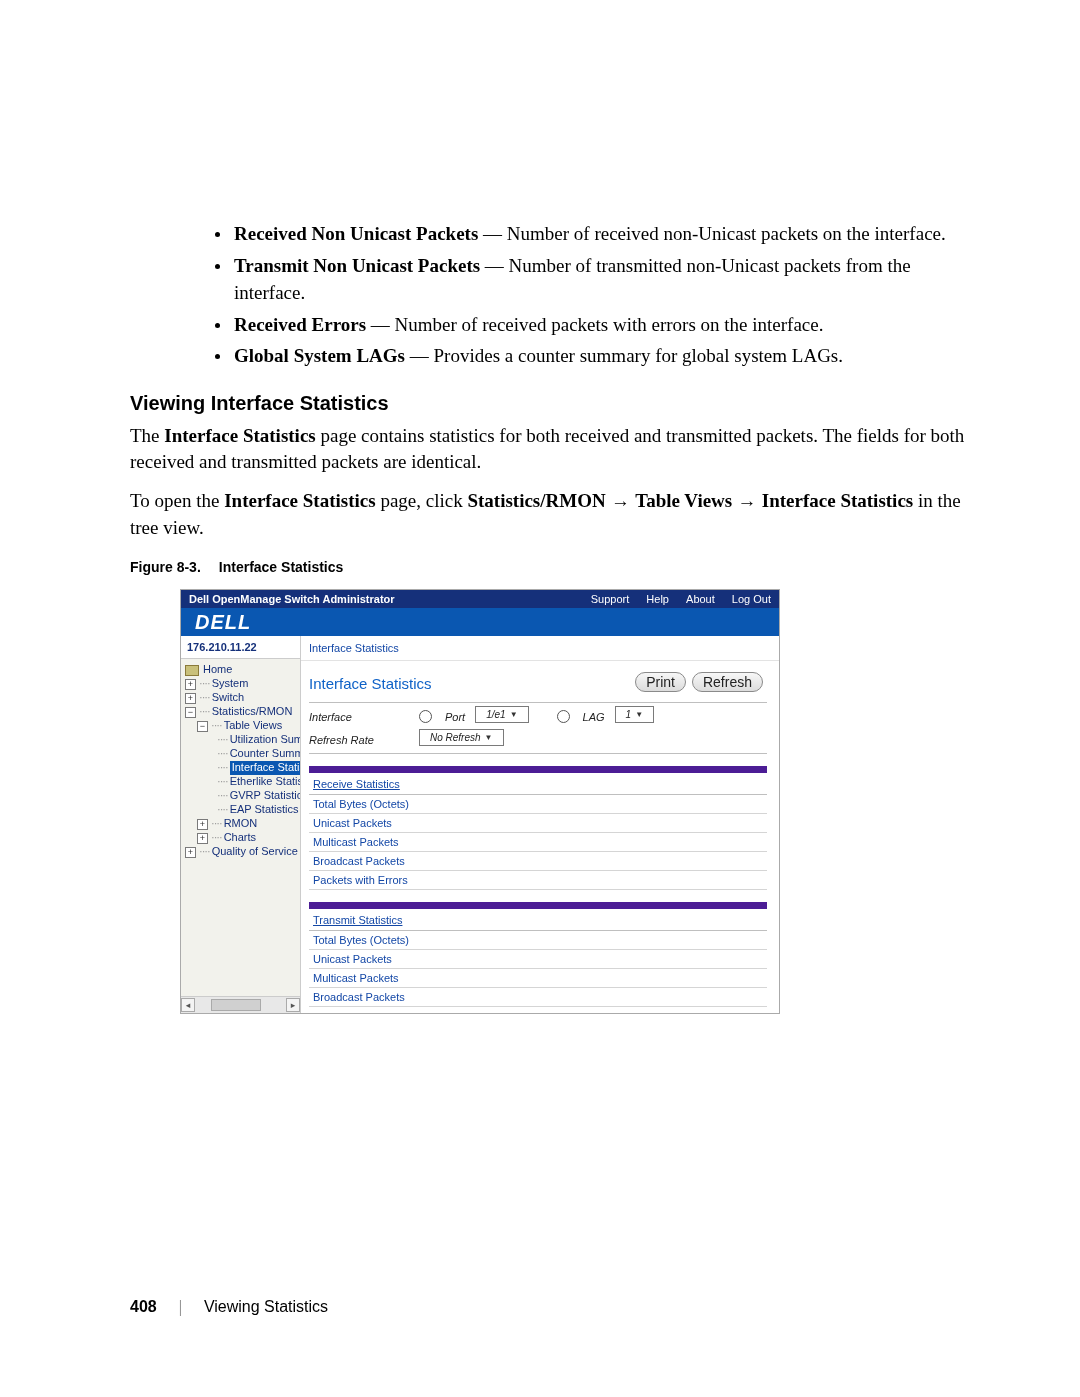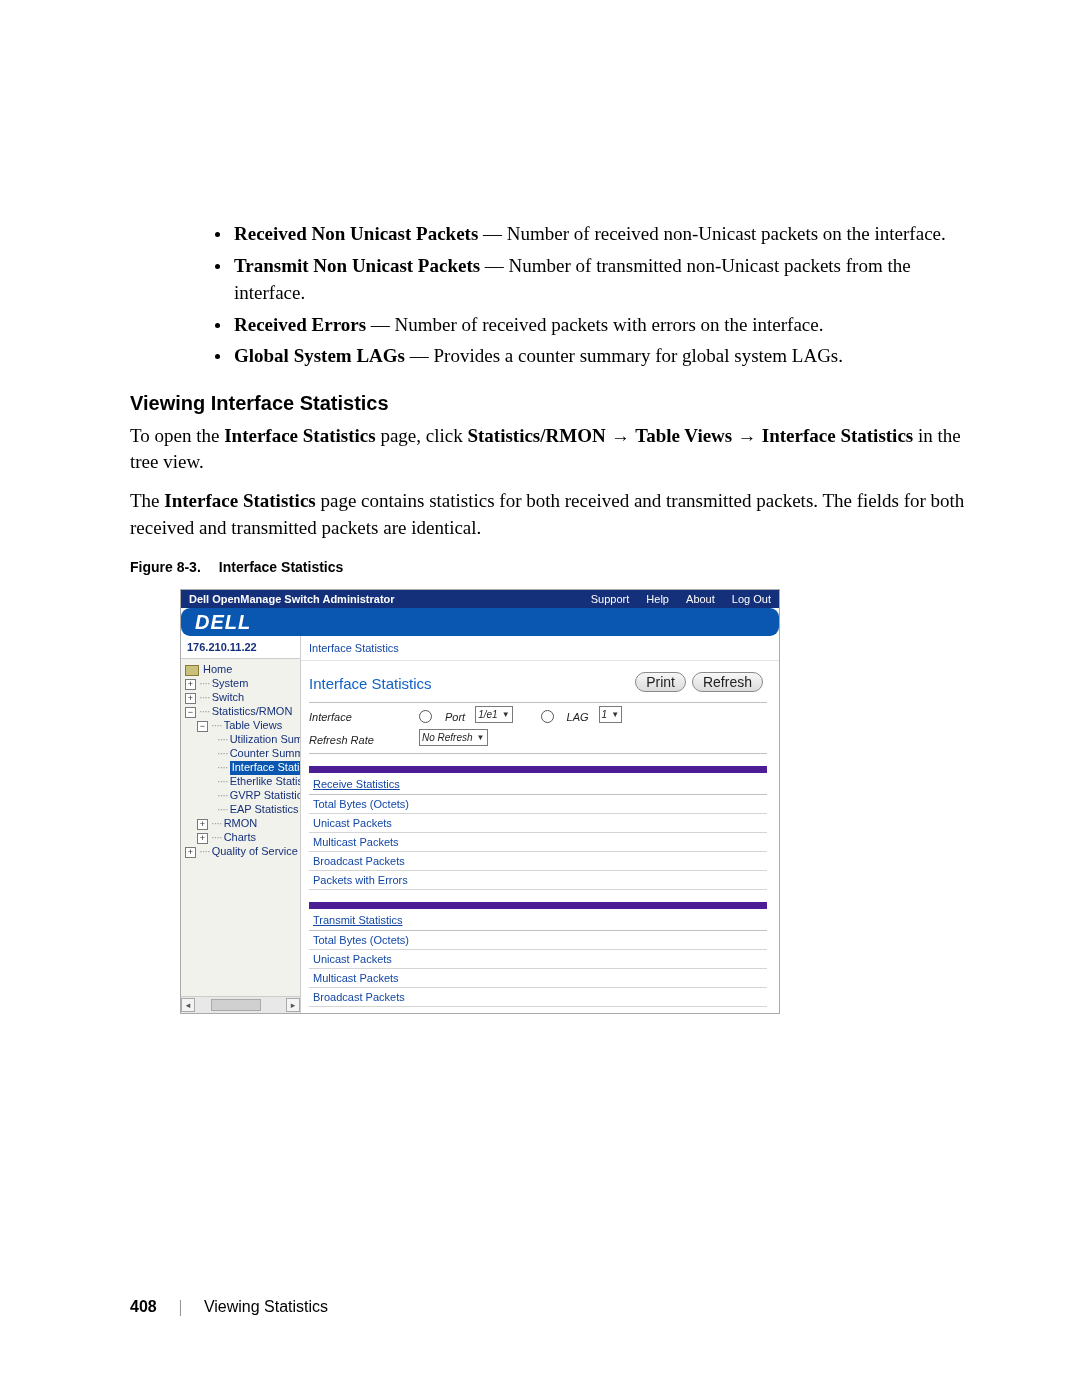--- a/index.html
+++ b/index.html
@@ -79,21 +79,20 @@
   .titlebar .right span {
     margin-left: 14px;
     font-weight: normal;
   }
   .brandbar {
     height: 28px;
     background: linear-gradient(#0a57b1,#0a57b1);
     display: flex;
     align-items: center;
     padding-left: 14px;
-    border-radius: 9px;
   }
   .brand {
     color: #fff;
     font-family: Arial, sans-serif;
     font-weight: 900;
     font-size: 20px;
     letter-spacing: 1px;
     font-style: italic;
   }
   .shot-body {
@@ -174,21 +173,21 @@
   }
   .hr { height:1px;background:#bfbfbf;margin:10px 12px 0 8px; }
 
   .formrow {
     display:flex; align-items:flex-end; gap:10px; font-size:11px; color:#222;
     padding:3px 0 3px 8px;
     font-style:italic;
   }
   .formrow .lbl { width:100px; color:#222; }
   .sel-box {
-    border:1px solid #7a7a7a;background:#fff;font-size:10px;padding:0 2px;height:15px;line-height:15px;
+    border:1px solid #7a7a7a;background:#fff;font-size:10px;padding:0 10px;height:15px;line-height:15px;
     display:inline-flex;align-items:center;
   }
   .sel-box .caret { margin-left:4px;font-size:8px;color:#333; }
   .radio {
     width:11px;height:11px;border:1px solid #555;border-radius:50%;display:inline-block;margin-right:3px;vertical-align:middle;
   }
 
   .tbl { margin:12px 12px 0 8px; border-top:7px solid #4c1d95; }
   .tbl .th {
     font-size:11px; color:#1347a6; text-decoration:underline; padding:5px 4px 4px 4px;
@@ -218,25 +217,25 @@
   <ul class="bullets">
     <li><b>Received Non Unicast Packets</b> — <span>Number of received non-Unicast packets on the interface.</span></li>
     <li><b>Transmit Non Unicast Packets</b> — <span>Number of transmitted non-Unicast packets from the interface.</span></li>
     <li><b>Received Errors</b> — <span>Number of received packets with errors on the interface.</span></li>
     <li><b>Global System LAGs</b> — <span>Provides a counter summary for global system LAGs.</span></li>
   </ul>
 
   <div class="section-h">Viewing Interface Statistics</div>
 
   <div class="para">
+    <span>The </span><b>Interface Statistics</b><span> page contains statistics for both received and transmitted packets. The fields for both received and transmitted packets are identical.</span>
+  </div>
+
+  <div class="para">
     <span>To open the </span><b>Interface Statistics</b><span> page, click </span><b>Statistics/RMON</b><span class="arrow"> → </span><b>Table Views</b><span class="arrow"> → </span><b>Interface Statistics</b><span> in the tree view.</span>
-  </div>
-
-  <div class="para">
-    <span>The </span><b>Interface Statistics</b><span> page contains statistics for both received and transmitted packets. The fields for both received and transmitted packets are identical.</span>
   </div>
 
   <div class="fig-caption">
     <span>Figure 8-3.</span><span class="gap"></span><span>Interface Statistics</span>
   </div>
 
   <div class="shot">
 
     <div class="titlebar">
       <div class="left">Dell OpenManage Switch Administrator</div>

